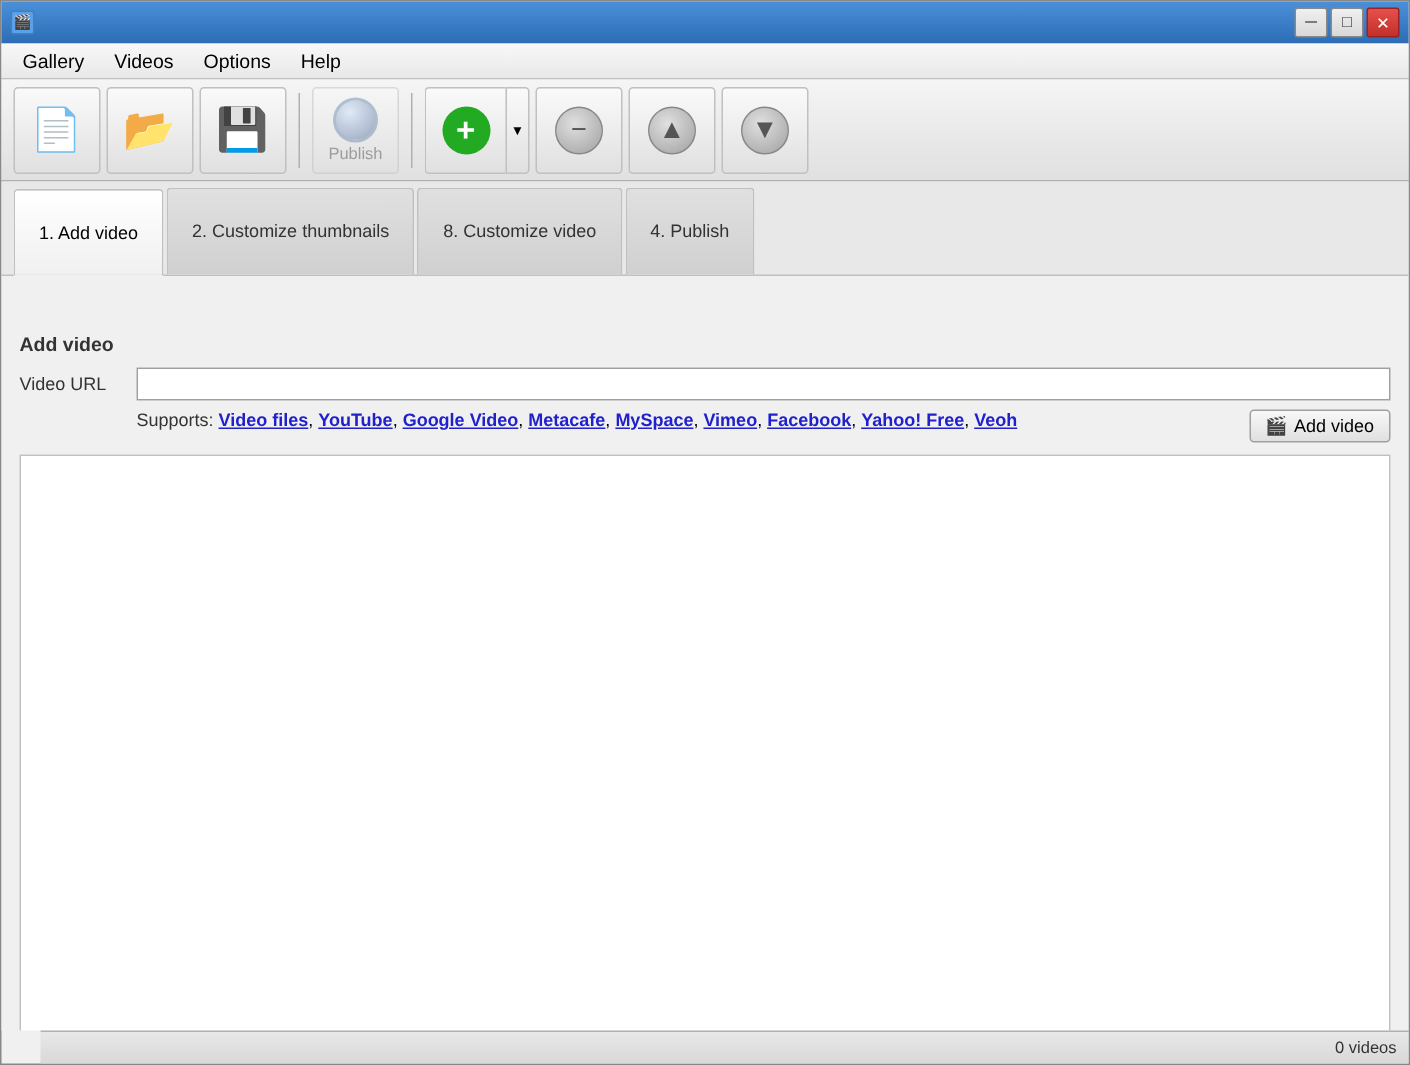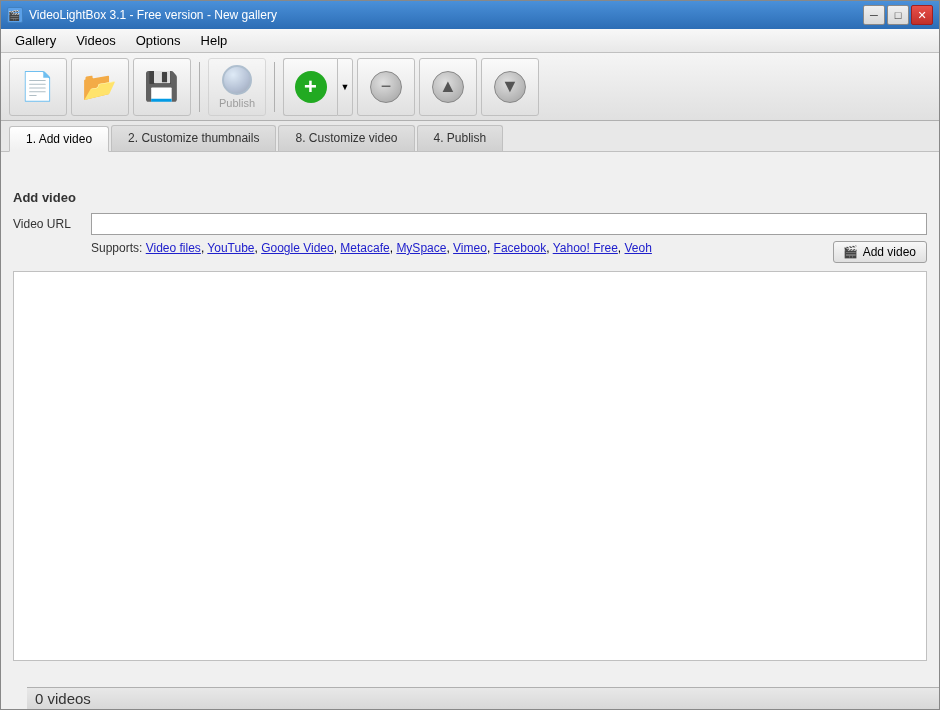--- a/index.html
+++ b/index.html
@@ -208,21 +208,21 @@
     
     .tabs {
       display: flex;
       background: #e8e8e8;
       border-bottom: 1px solid #c0c0c0;
       padding: 4px 8px 0 8px;
       flex-shrink: 0;
     }
 
     .tab {
-      padding: 5px 16px;
+      padding: 21px 16px;
       background: linear-gradient(to bottom, #e0e0e0, #d0d0d0);
       border: 1px solid #c0c0c0;
       border-bottom: none;
       border-radius: 3px 3px 0 0;
       cursor: pointer;
       margin-right: 2px;
       font-size: 12px;
       color: #333;
     }
 
@@ -294,20 +294,21 @@
       color: #333;
     }
 
     .supports-links {
       font-size: 12px;
     }
 
     .supports-links a {
       color: #2020cc;
       text-decoration: underline;
+      font-weight: bold;
     }
 
     .example-text {
       font-size: 12px;
       color: #333;
     }
 
     .add-video-btn {
       background: linear-gradient(to bottom, #f8f8f8, #e0e0e0);
       border: 1px solid #a0a0a0;
@@ -330,23 +331,23 @@
       min-height: 350px;
     }
 
     
     .status-bar {
       background: linear-gradient(to bottom, #e8e8e8, #d8d8d8);
       height: 22px;
       border-top: 1px solid #b0b0b0;
       display: flex;
       align-items: center;
-      justify-content: flex-start;
+      justify-content: flex-end;
       padding: 0 8px;
-      font-size: 15px;
+      font-size: 11px;
       color: #333;
       flex-shrink: 0;
       margin-left: 26px;
     }
 
     
     .globe-icon {
       width: 30px;
       height: 30px;
       border-radius: 50%;
@@ -357,21 +358,20 @@
     }
   </style>
 </head>
 <body>
 
 <div class="window">
 
   <div class="title-bar">
     <div class="title-bar-text">
       <div class="title-bar-icon">🎬</div>
-      <span>VideoLightBox 3.1 - Free version - New gallery</span>
     </div>
     <div class="title-bar-controls">
       <div class="title-btn">─</div>
       <div class="title-btn">□</div>
       <div class="title-btn close-btn">✕</div>
     </div>
   </div>
 
   <div class="menu-bar">
     <div class="menu-item">Gallery</div>

